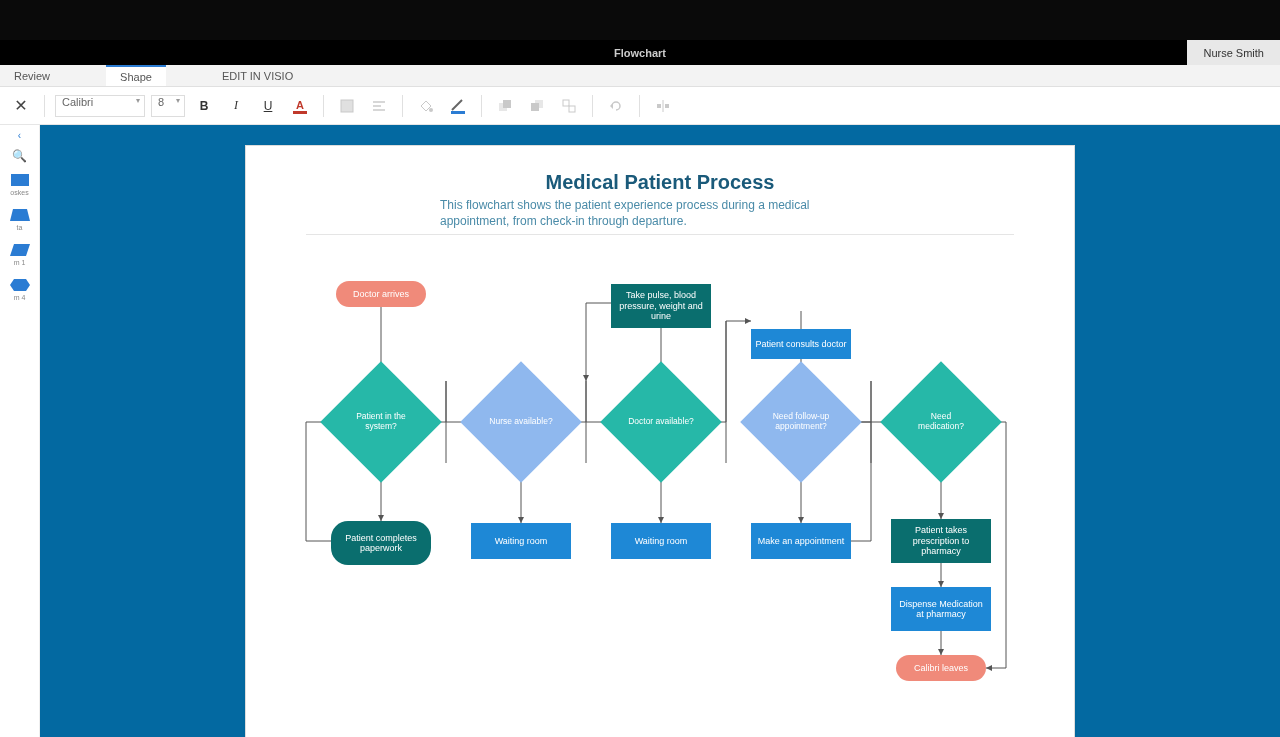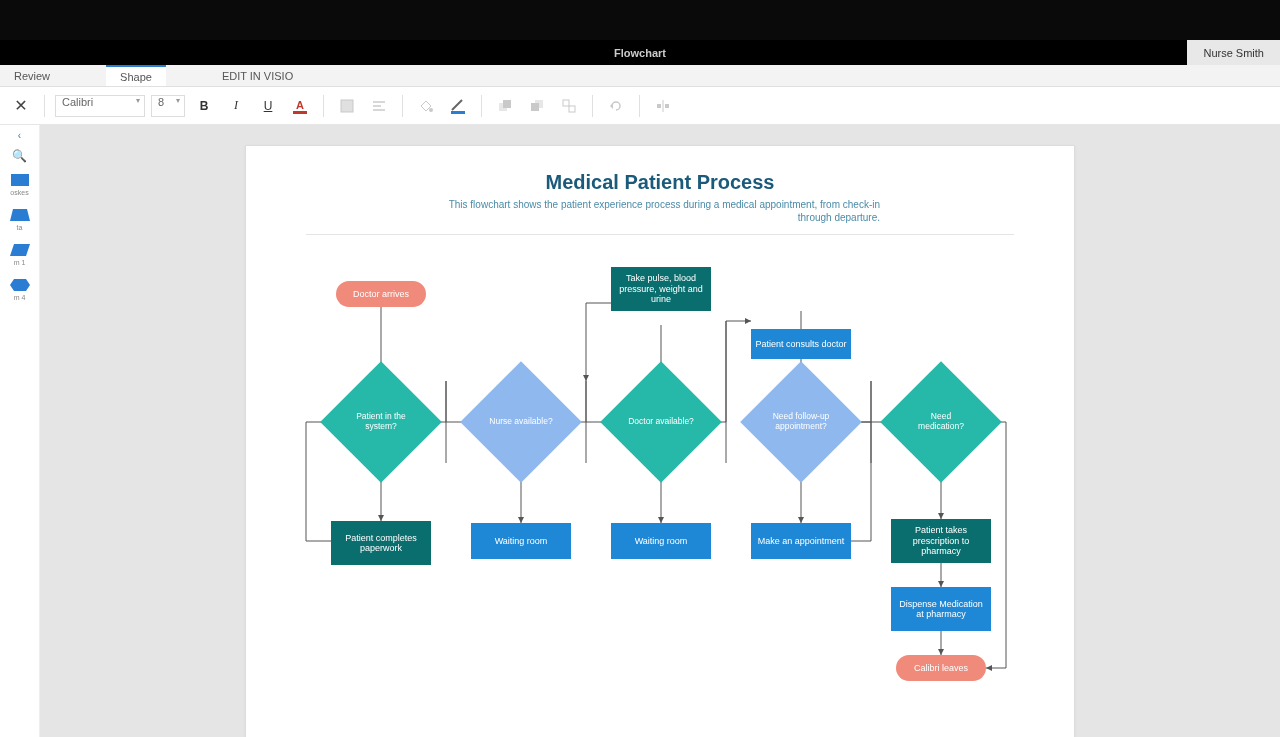--- a/index.html
+++ b/index.html
@@ -16,24 +16,24 @@
   .toolbar .sel { height:22px; border:1px solid #ddd; background:#fff; padding:0 18px 0 6px; display:flex; align-items:flex-start; position:relative; font-size:11px; color:#666; }
   .toolbar .sel::after { content:"▾"; position:absolute; right:4px; font-size:8px; color:#999; }
   .toolbar .sep { width:1px; height:22px; background:#e0e0e0; margin:0 4px; }
   .faded { opacity:.45; }
   .sidepanel { position:absolute; top:85px; left:0; width:40px; bottom:0; background:#fff; border-right:1px solid #eee; }
   .sidepanel .collapse { height:20px; display:flex; align-items:center; justify-content:center; color:#2b7cd3; font-size:10px; cursor:pointer; }
   .sidepanel .search { height:22px; display:flex; align-items:center; justify-content:center; color:#888; font-size:12px; cursor:pointer; }
   .sidepanel .shape-item { padding:6px 2px; display:flex; flex-direction:column; align-items:center; font-size:7px; color:#888; cursor:pointer; gap:2px; }
   .sidepanel .shape-item svg { display:block; }
   .sidepanel .shape-lbl { text-align:center; line-height:1; }
-  .canvas-area { position:absolute; top:85px; left:40px; right:0; bottom:0; background:#e5e5e5; display:flex; justify-content:center; padding-top:20px; overflow:auto; }
+  .canvas-area { position:absolute; top:85px; left:40px; right:0; bottom:0; background:#0369a1; display:flex; justify-content:center; padding-top:20px; overflow:auto; }
   .page { width:830px; height:600px; background:#fff; border:1px solid #ddd; position:relative; box-shadow:0 1px 3px rgba(0,0,0,.05); }
   .page .title { position:absolute; top:25px; left:0; right:0; text-align:center; color:#1a5a7a; font-weight:700; font-size:20px; }
-  .page .subtitle { position:absolute; top:52px; left:50%; transform:translateX(-50%); width:440px; text-align:right; color:#4a8ba8; font-size:10px; line-height:1.3; }
+  .page .subtitle { position:absolute; top:52px; left:50%; transform:translateX(-50%); width:440px; text-align:left; color:#4a8ba8; font-size:12px; line-height:1.3; }
   .page .rule { position:absolute; top:88px; left:60px; right:60px; height:1px; background:#e5e5e5; }
   .diagram { position:absolute; top:105px; left:0; right:0; bottom:0; }
   .node { position:absolute; display:flex; align-items:center; justify-content:center; text-align:center; color:#fff; font-size:9px; line-height:1.15; padding:4px; }
   .pill { border-radius:999px; background:#f08a7a; width:90px; height:26px; }
   .rect-teal { background:#0a6e6e; width:100px; height:44px; }
   .rect-blue { background:#1e88d6; width:100px; height:36px; }
   .rect-blue.tall { height:44px; }
   .diamond { width:86px; height:86px; }
   .diamond .rot { position:absolute; inset:0; transform:rotate(45deg); }
   .diamond .lbl { position:relative; z-index:1; font-size:8.5px; padding:0 6px; }
@@ -233,33 +233,33 @@
         </svg>
 
         <div class="node pill" style="left:90px; top:30px;">
             <span>Doctor arrives</span>
           </div>
 
         <div class="node diamond d-teal" style="left:92px; top:128px;">
           <div class="rot"></div>
             <span class="lbl">Patient in the system?</span>
         </div>
-        <div class="node rect-teal" style="left:85px; top:270px;">
+        <div class="node rect-teal" style="left:85px; top:270px;border-radius:17px;">
             <span>Patient completes paperwork</span>
           </div>
 
         <div class="node diamond d-blue" style="left:232px; top:128px;">
           <div class="rot"></div>
             <span class="lbl">Nurse available?</span>
         </div>
         <div class="node rect-blue" style="left:225px; top:272px;">
             <span>Waiting room</span>
           </div>
 
-        <div class="node rect-teal" style="left:365px; top:16px;justify-content:center;">
+        <div class="node rect-teal" style="left:365px; top:33px;justify-content:center;">
             <span>Take pulse, blood pressure, weight and urine</span>
           </div>
         <div class="node diamond d-teal" style="left:372px; top:128px;">
           <div class="rot"></div>
             <span class="lbl">Doctor available?</span>
         </div>
         <div class="node rect-blue" style="left:365px; top:272px;">
             <span>Waiting room</span>
           </div>
 

